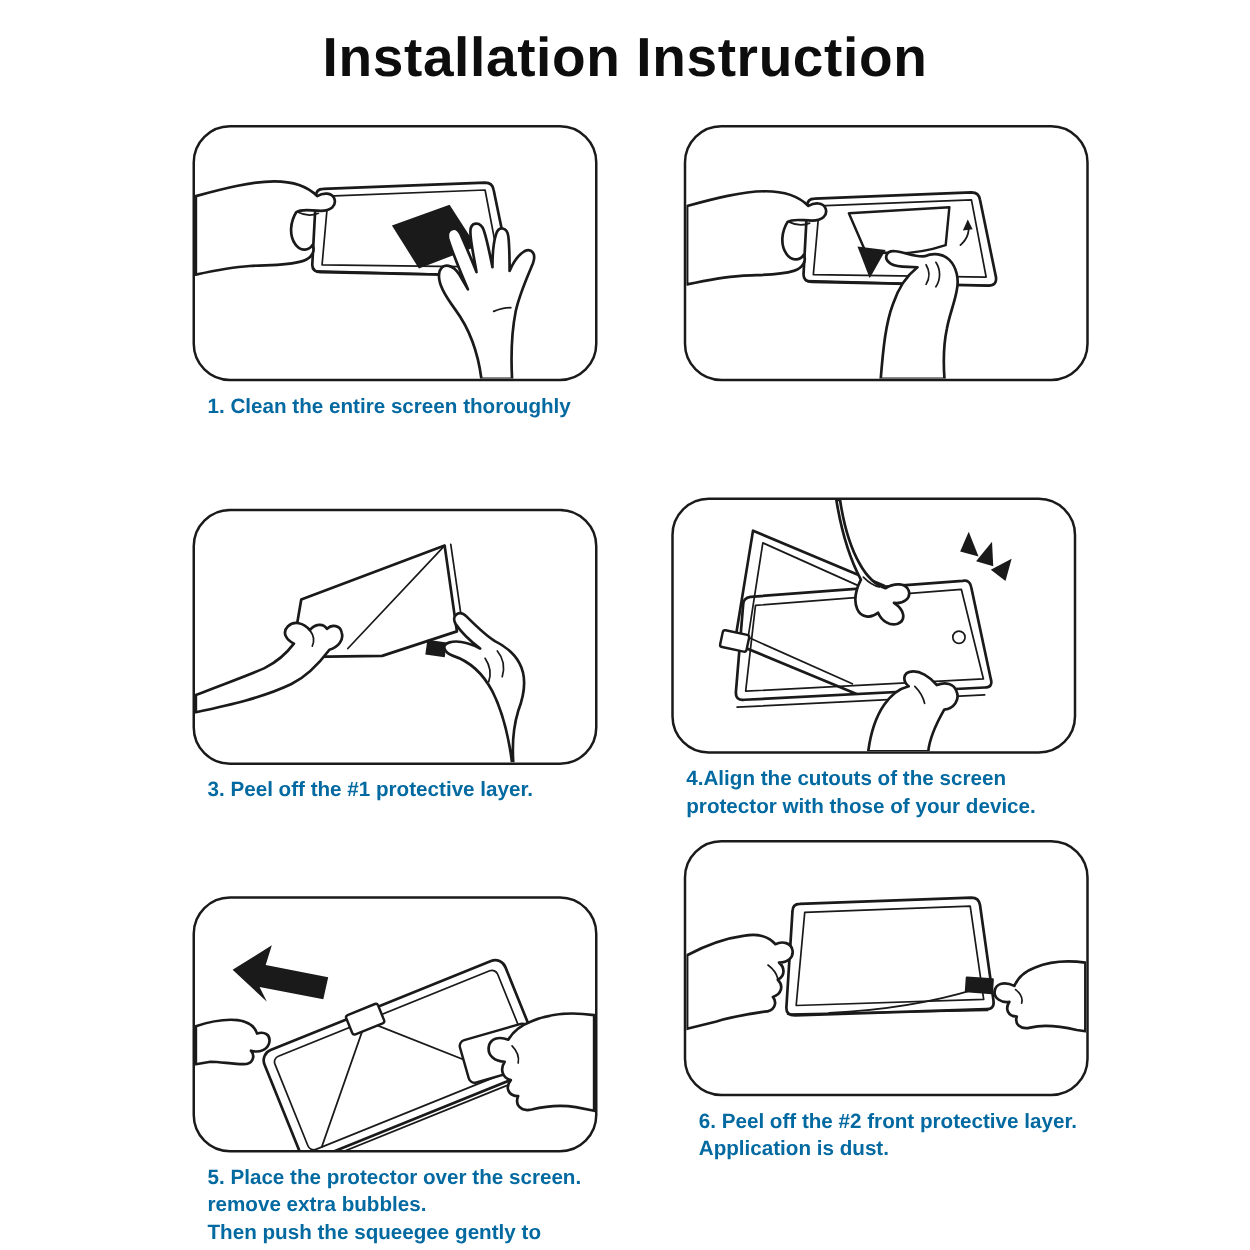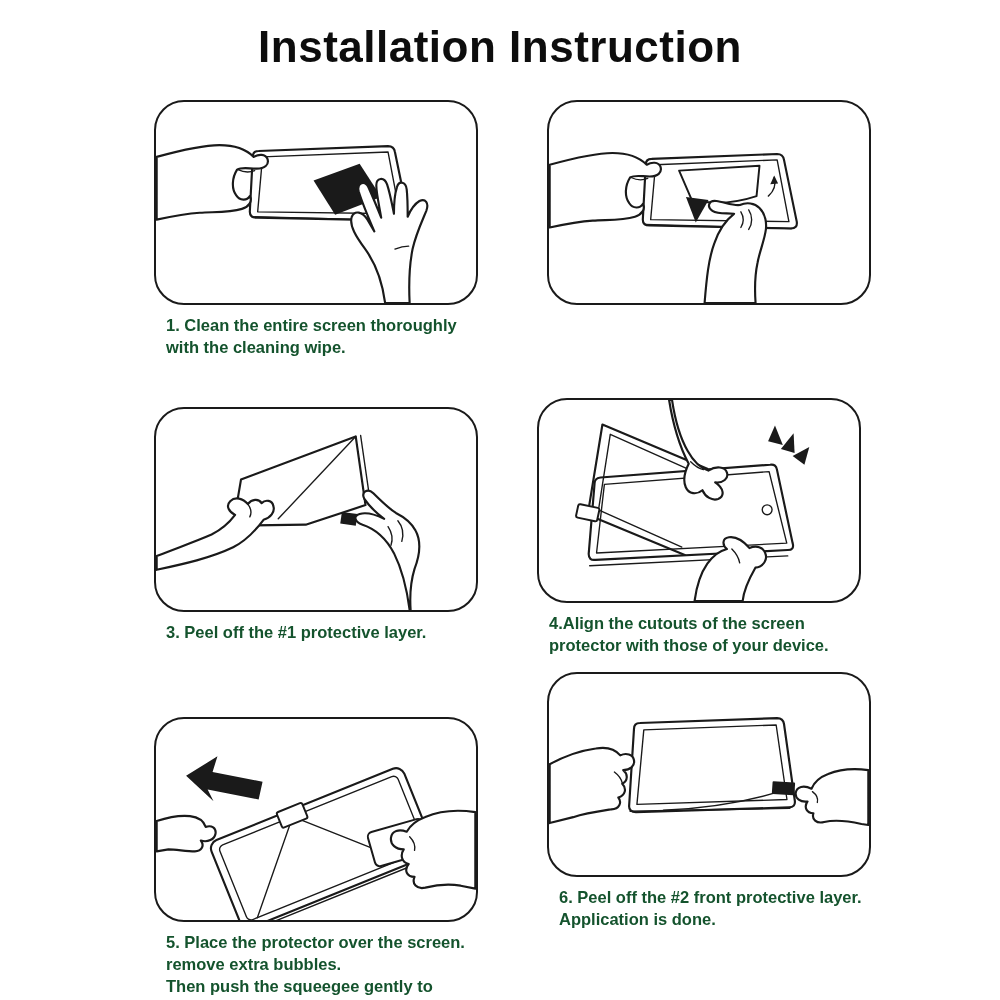--- a/index.html
+++ b/index.html
@@ -13,21 +13,21 @@
   }
   .step{position:absolute;width:330px;}
   .s1{left:154px;top:100px;} .s2{left:547px;top:100px;}
   .s3{left:154px;top:407px;} .s4{left:537px;top:398px;}
   .s5{left:154px;top:698px;margin-top:19px;} .s6{left:547px;top:672px;}
   .panel{
     width:324px;height:205px;border:2.5px solid #1a1a1a;border-radius:30px;
     box-sizing:border-box;background:#fff;overflow:hidden;
   }
   .panel svg{display:block;width:100%;height:100%;}
-  .caption{margin:9px 0 0 12px;font-size:16.5px;font-weight:700;line-height:22px;color:#14532d;}
+  .caption{margin:9px 0 0 12px;font-size:16.5px;font-weight:700;line-height:22px;color:#0369a1;}
   .cap-line{display:block;white-space:nowrap;}
   
   .ln{fill:none;stroke:#1a1a1a;stroke-width:2.2;stroke-linecap:round;stroke-linejoin:round;}
   .lnthin{fill:none;stroke:#1a1a1a;stroke-width:1.4;stroke-linecap:round;stroke-linejoin:round;}
   .hand{fill:#ffffff;stroke:#1a1a1a;stroke-width:2.2;stroke-linecap:round;stroke-linejoin:round;}
   .blk{fill:#1a1a1a;stroke:none;}
   .wht{fill:#ffffff;stroke:#1a1a1a;stroke-width:2;stroke-linejoin:round;}
 </style>
 </head>
 <body>
@@ -50,21 +50,20 @@
           <path class="lnthin" d="M83,69 C89,72 95,72 100,70"></path>
         </g>
         <g>
           <path class="hand" d="M233,205 C230,182 223,164 212,149 C204,138 196,126 199,117 C202,110 210,112 215,120 L222,132 C216,118 209,101 206,91 C204,83 212,79 216,87 C220,96 225,108 229,118 C227,106 224,93 224,85 C224,77 232,76 235,84 C238,93 240,104 242,114 C242,104 243,93 245,87 C247,80 254,81 255,89 C256,98 256,108 256,117 C259,110 263,104 268,101 C274,98 278,103 275,111 C270,123 264,136 261,150 C258,165 257,185 258,205 Z"></path>
           <path class="lnthin" d="M243,150 C248,148 253,147 257,147"></path>
         </g>
       </svg>
     </div>
     <p class="caption">
       <span class="cap-line">1. Clean the entire screen thoroughly</span>
-      <span class="cap-line">with the cleaning wipe.</span>
     </p>
   </div>
 
   <div class="step s2">
     <div class="panel">
       <svg viewBox="0 0 325 205">
         <g transform="translate(0,8)">
           <path class="ln" d="M104,50 L232,45 Q238,45 239,51 L252,114 Q253,121 246,121 L102,118 Q95,118 95,112 L98,56 Q98,50 104,50 Z"></path>
           <path class="lnthin" d="M108,56 L232,51 L244,114 L103,112 Z"></path>
           <path class="lnthin" d="M97,117 L247,121"></path>
@@ -190,17 +189,17 @@
           <path class="lnthin" d="M66,100 C70,103 73,107 74,111"></path>
         </g>
         <g>
           <path class="hand" d="M325,98 C310,96 296,97 284,102 C276,105 270,110 267,117 C259,113 252,115 251,121 C250,127 256,131 263,130 C259,136 262,142 269,142 C267,148 272,153 280,151 C292,148 305,150 318,153 L325,154 Z"></path>
           <path class="lnthin" d="M268,120 C272,123 274,127 273,131"></path>
         </g>
       </svg>
     </div>
     <p class="caption">
       <span class="cap-line">6. Peel off the #2 front protective layer.</span>
-      <span class="cap-line">Application is done.</span>
+      <span class="cap-line">Application is dust.</span>
     </p>
   </div>
 
 </div>
 
 </body></html>

